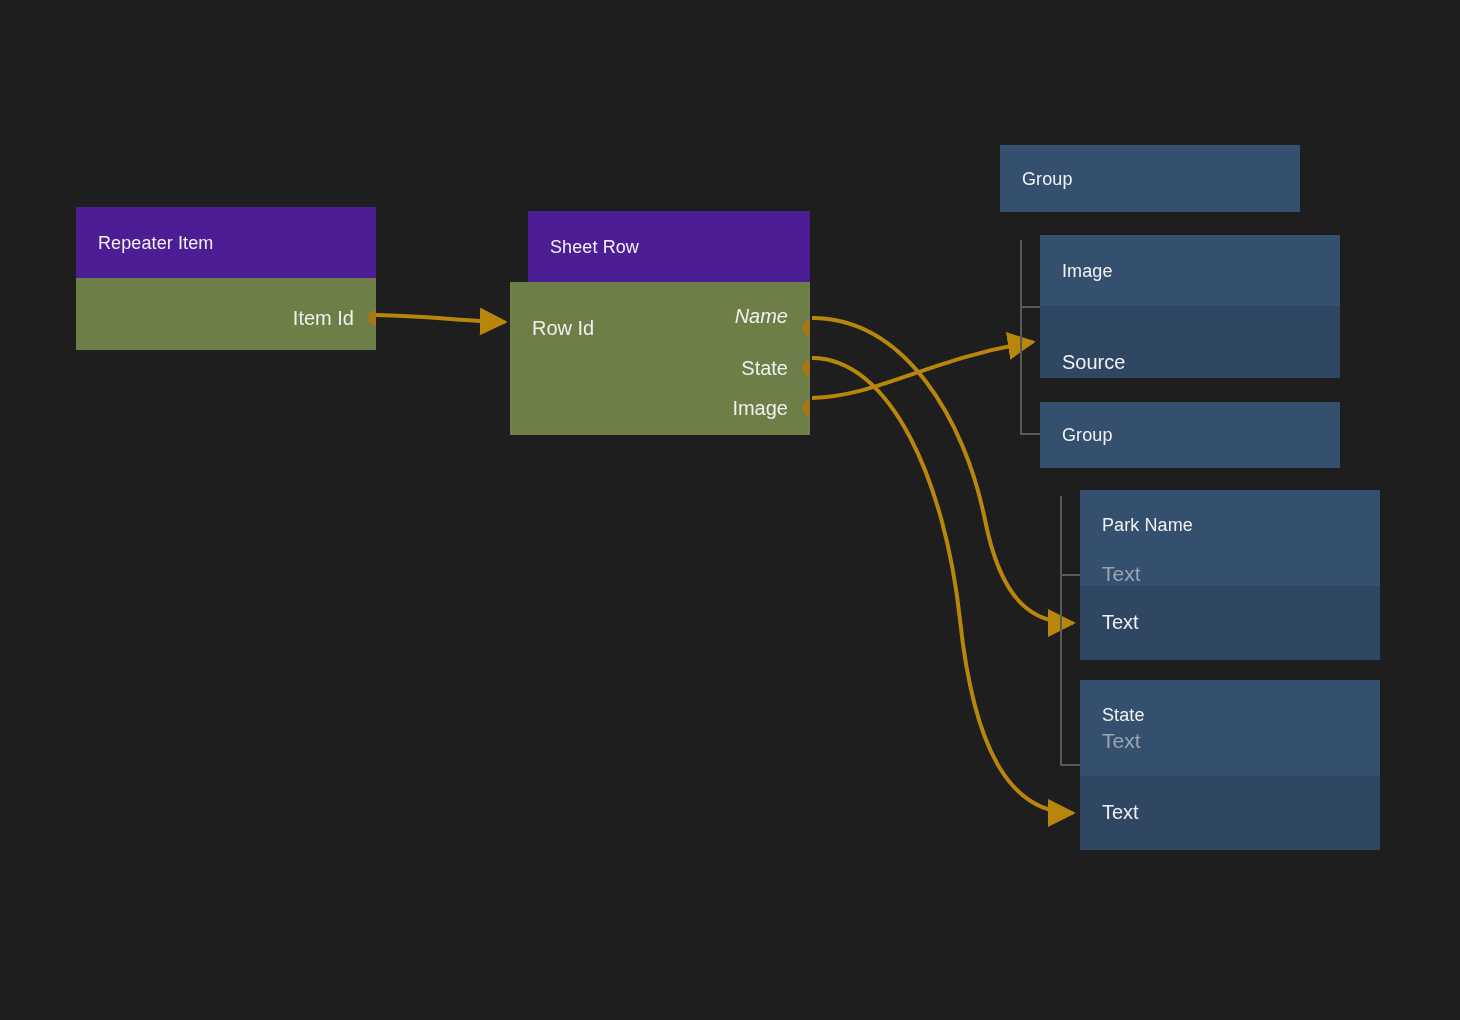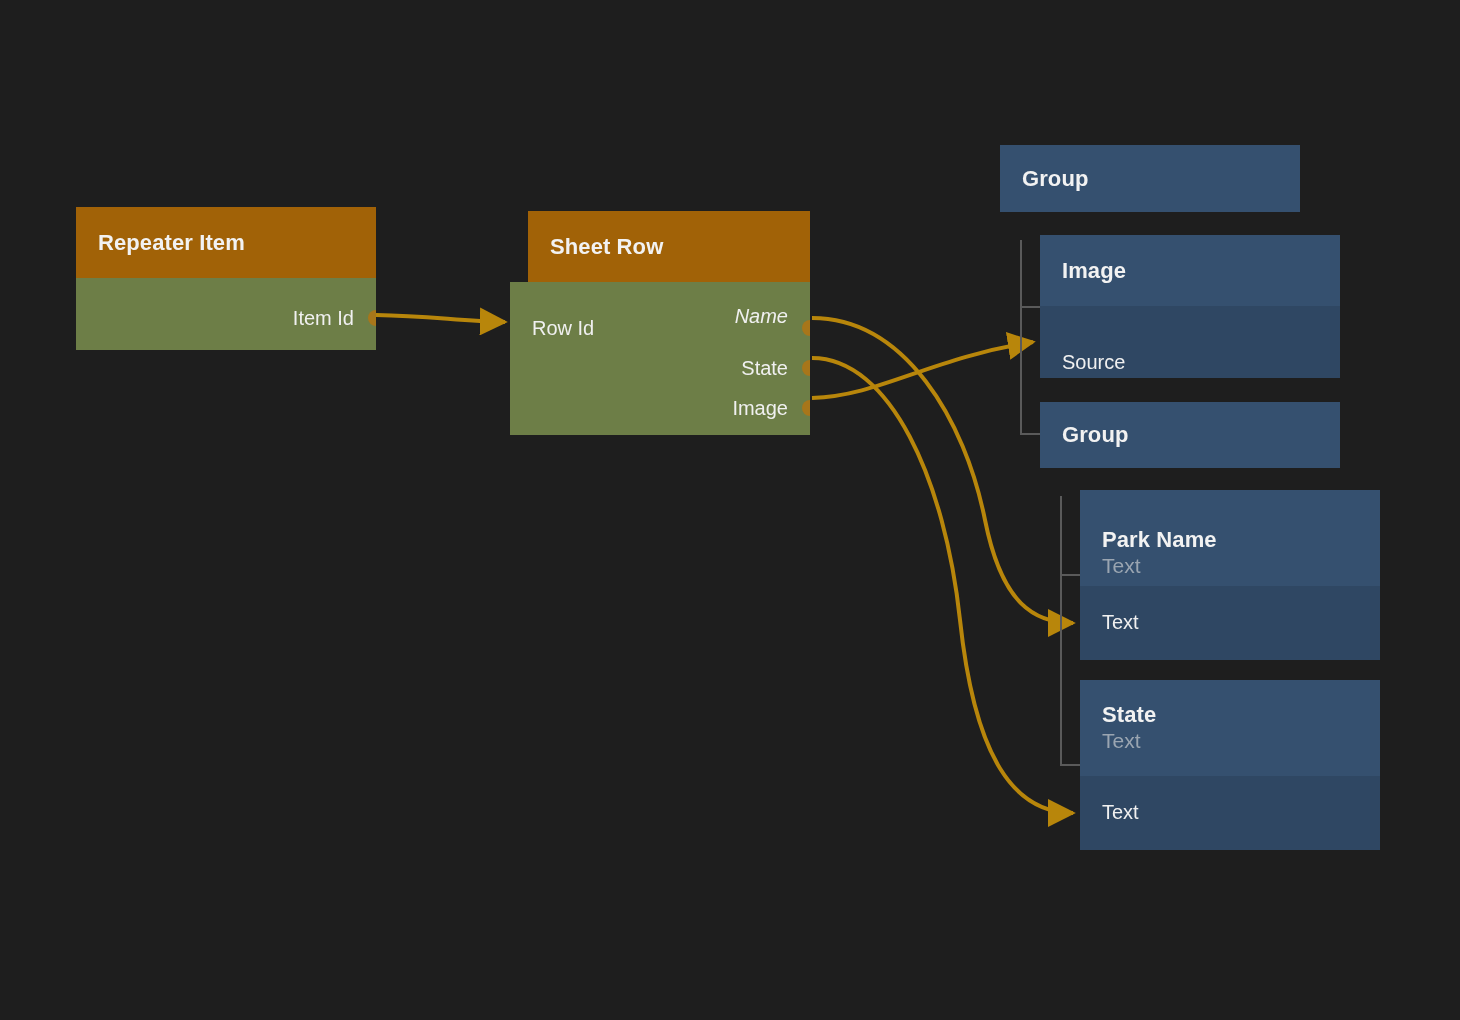--- a/index.html
+++ b/index.html
@@ -30,38 +30,38 @@
     overflow: hidden;
   }
   .node-header {
     display: flex;
     flex-direction: column;
     justify-content: center;
     box-sizing: border-box;
   }
   .node-title {
     color: #f2f2f2;
-    font-size: 22px;
+    font-size: 18px;
     line-height: 26px;
-    font-weight: 700;
+    font-weight: 400;
     letter-spacing: 0.1px;
   }
   .node-subtitle {
     color: #9aa5b1;
     font-size: 21px;
     line-height: 25px;
     font-weight: 400;
   }
   .node-body {
     position: relative;
     flex: 1 1 auto;
     box-sizing: border-box;
   }
   
-  .node.green .node-header { background: #a16207; padding: 0 0 0 22px; }
+  .node.green .node-header { background: #4c1d95; padding: 0 0 0 22px; }
   .node.green .node-body   { background: #6d7e47; }
   
   .node.blue .node-header { background: #35506f; padding: 0 0 0 22px; }
   .node.blue .node-body   { background: #2f4763; }
   .node.blue.leaf .node-header { padding-top: 0; }
 
   .port-row {
     position: absolute;
     display: flex;
     align-items: center;
@@ -176,21 +176,21 @@
     </div>
   </div>
 
   <div class="node blue" style="left:1040px; top:402px; width:300px; height:66px;">
     <div class="node-header" style="height:66px;">
       <div class="node-title">Group</div>
     </div>
   </div>
 
   <div class="node blue leaf" style="left:1080px; top:490px; width:300px; height:170px;">
-    <div class="node-header" style="height:96px; padding-top:28px; justify-content:center;">
+    <div class="node-header" style="height:96px; padding-top:22px; justify-content:space-between;">
       <div class="node-title">Park Name</div>
       <div class="node-subtitle">Text</div>
     </div>
     <div class="node-body">
       <div class="field-label" style="top:24px;">
         <span>Text</span>
       </div>
     </div>
   </div>
 

